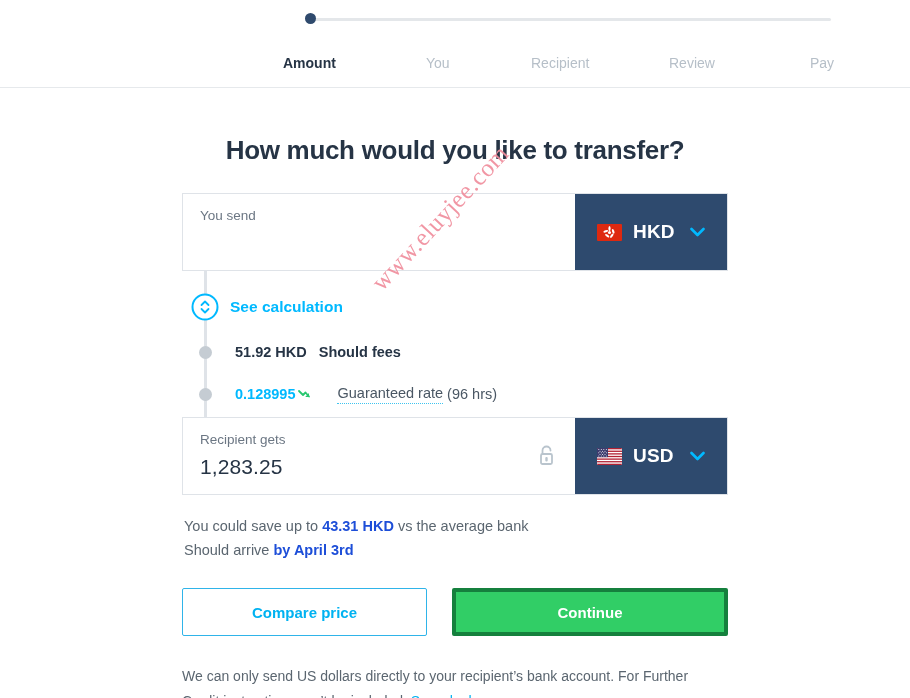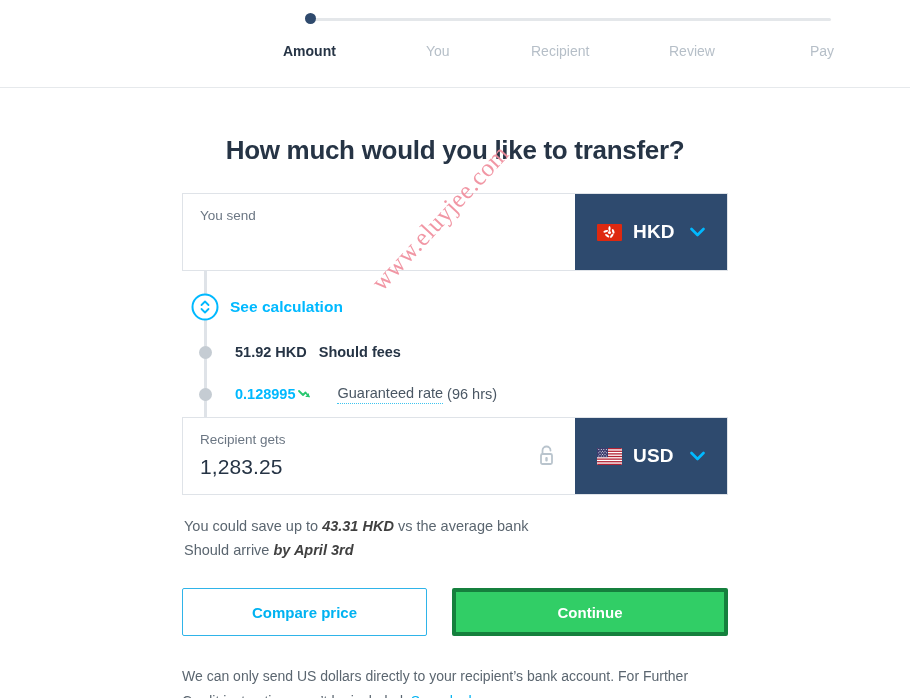--- a/index.html
+++ b/index.html
@@ -68,21 +68,21 @@
     position: absolute;
     left: 22px;
     top: 0;
     width: 11px;
     height: 11px;
     border-radius: 50%;
     background: #2f4a6d;
   }
   .step-labels {
     position: relative;
-    margin-top: 18px;
+    margin-top: 30px;
     height: 20px;
   }
   .step-label {
     position: absolute;
     font-size: 14px;
     white-space: nowrap;
     color: #b6bfc8;
   }
   .step-label.active {
     color: #263445;
@@ -262,23 +262,22 @@
   .info-block {
     margin-top: 19px;
     padding-left: 2px;
   }
   .info-line {
     font-size: 14.5px;
     color: #5b6670;
     line-height: 24px;
   }
   .info-line b {
-    color: #404040;
-    font-weight: 700;
-    font-style: italic;
+    color: #1d4ed8;
+    font-weight: 700;
   }
 
   
   .buttons {
     margin-top: 26px;
     display: flex;
     gap: 25px;
   }
   .btn {
     height: 48px;

